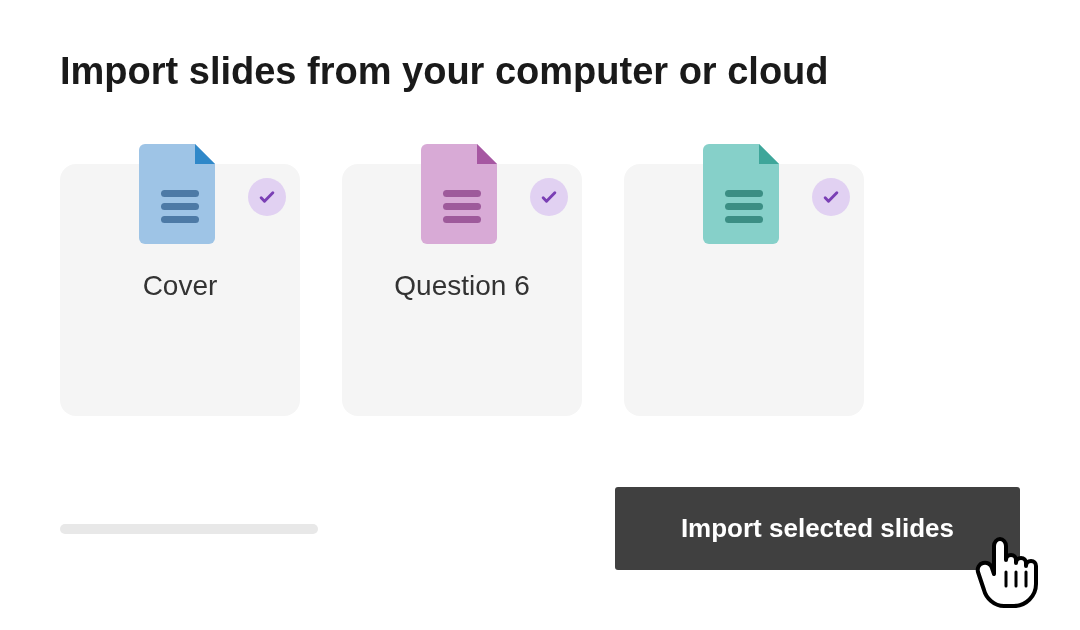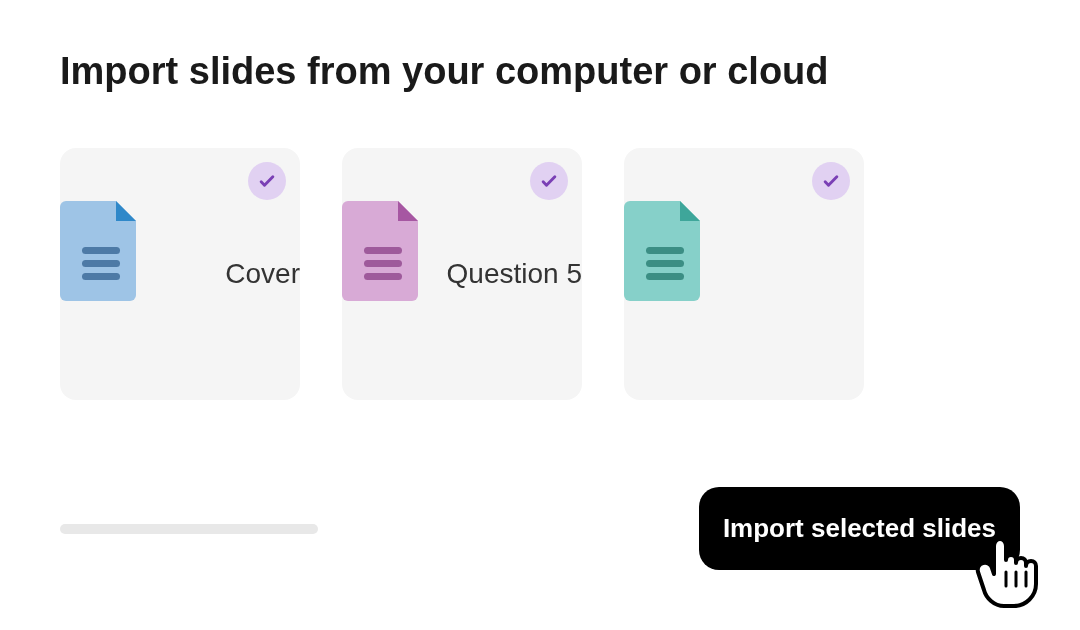--- a/index.html
+++ b/index.html
@@ -8,36 +8,36 @@
       background: #fff;
       width: 1080px;
       height: 630px;
       padding: 50px 60px;
       position: relative;
     }
     .title {
       font-size: 38px;
       font-weight: 700;
       color: #1a1a1a;
-      margin-bottom: 55px;
+      margin-bottom: 71px;
     }
     .cards {
       display: flex;
       gap: 42px;
     }
     .card {
       width: 240px;
       height: 252px;
       background: #f5f5f5;
       border-radius: 16px;
       position: relative;
       display: flex;
-      flex-direction: row;
+      flex-direction: column;
       align-items: center;
-      justify-content: space-between;
+      justify-content: flex-start;
       cursor: pointer;
     }
     .check-badge {
       position: absolute;
       top: 14px;
       right: 14px;
       width: 38px;
       height: 38px;
       border-radius: 50%;
       background: #e1d1f2;
@@ -67,25 +67,25 @@
       align-items: center;
       justify-content: space-between;
     }
     .loading-bar {
       width: 258px;
       height: 10px;
       background: #e8e8e8;
       border-radius: 10px;
     }
     .import-button {
-      background: #000000;
+      background: #404040;
       color: #fff;
       border: none;
-      border-radius: 20px;
-      padding: 26px 24px;
+      border-radius: 3px;
+      padding: 26px 66px;
       font-size: 26px;
       font-weight: 600;
       cursor: pointer;
       position: relative;
     }
     .cursor-hand {
       position: absolute;
       right: 40px;
       bottom: 18px;
       pointer-events: none;
@@ -123,21 +123,21 @@
     </span>
     <span class="file-icon">
       <svg width="82" height="100" viewBox="0 0 82 100">
         <path d="M6 0 h50 l20 20 v74 a6 6 0 0 1 -6 6 h-64 a6 6 0 0 1 -6 -6 v-88 a6 6 0 0 1 6 -6 z" fill="#d8aad6"></path>
         <path d="M56 0 l20 20 h-20 z" fill="#a657a2"></path>
         <rect x="22" y="46" width="38" height="7" rx="3.5" fill="#9e5a9b"></rect>
         <rect x="22" y="59" width="38" height="7" rx="3.5" fill="#9e5a9b"></rect>
         <rect x="22" y="72" width="38" height="7" rx="3.5" fill="#9e5a9b"></rect>
       </svg>
     </span>
-    <span class="card-label">Question 5</span>
+    <span class="card-label">Question 6</span>
   </div>
 
   <div class="card">
     <span class="check-badge">
       <svg viewBox="0 0 24 24" fill="none">
           <path d="M5 13l4 4L19 7" stroke="#7a3fb5" stroke-width="3.5" stroke-linecap="round" stroke-linejoin="round"></path>
         </svg>
     </span>
     <span class="file-icon">
       <svg width="82" height="100" viewBox="0 0 82 100">

